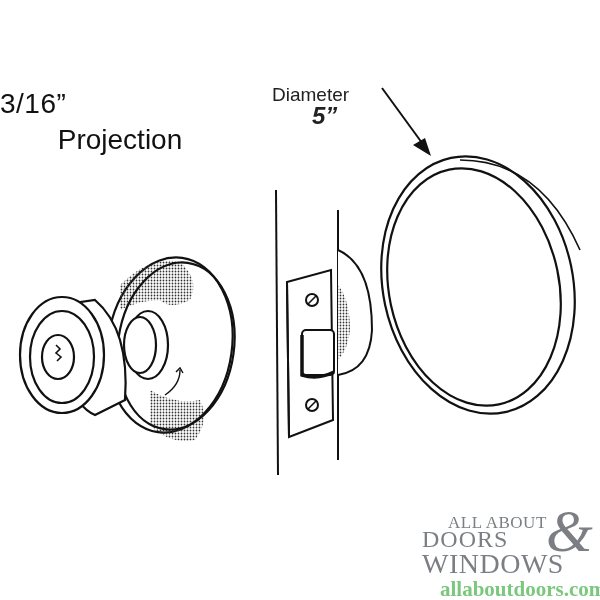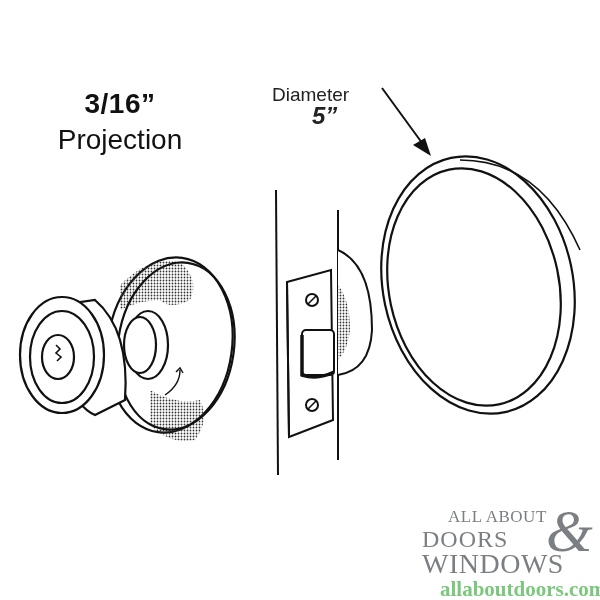--- a/index.html
+++ b/index.html
@@ -1,24 +1,24 @@
 <!DOCTYPE html>
 <html><head>
   <meta charset="utf-8">
   <style>
     html, body { margin: 0; padding: 0; background: #ffffff; }
     body { width: 600px; height: 600px; position: relative; overflow: hidden; font-family: "Liberation Sans", sans-serif; }
     .label { position: absolute; color: #111; }
-    .proj-value { left: 0; top: 88px; width: 240px; text-align: center; font-weight: bold; font-size: 28px; letter-spacing: 0.5px; }
+    .proj-value { left: 0; top: 88px; width: 240px; text-align: left; font-weight: normal; font-size: 28px; letter-spacing: 0.5px; }
     .proj-label { left: 0; top: 124px; width: 240px; text-align: center; font-weight: normal; font-size: 28px; }
     .diam-label { left: 272px; top: 84px; font-size: 19px; color: #222; }
     .diam-value { left: 312px; top: 102px; font-size: 24px; font-weight: bold; font-style: italic; color: #222; }
     svg.art { position: absolute; left: 0; top: 0; }
     .logo { position: absolute; left: 418px; top: 505px; width: 180px; font-family: "Liberation Serif", "DejaVu Serif", serif; color: #7b7f83; }
-    .logo .l1 { position: absolute; left: 30px; top: 2px; font-size: 17px; letter-spacing: 0.5px; }
+    .logo .l1 { position: absolute; left: 30px; top: 8px; font-size: 17px; letter-spacing: 0.5px; }
     .logo .l2 { position: absolute; left: 4px; top: 18px; font-size: 24px; letter-spacing: 1px; line-height: 32px; }
     .logo .amp { position: absolute; left: 128px; top: -4px; font-size: 60px; font-style: italic; line-height: 60px; }
     .logo .l3 { position: absolute; left: 4px; top: 43px; font-size: 28px; letter-spacing: 0.5px; line-height: 32px; }
     .logo .l4 { position: absolute; left: 22px; top: 72px; font-size: 21px; font-weight: bold; color: #7cc77e; }
   </style>
 </head>
 <body>
 
 <div class="label proj-value">3/16”</div>
 <div class="label proj-label">Projection</div>

